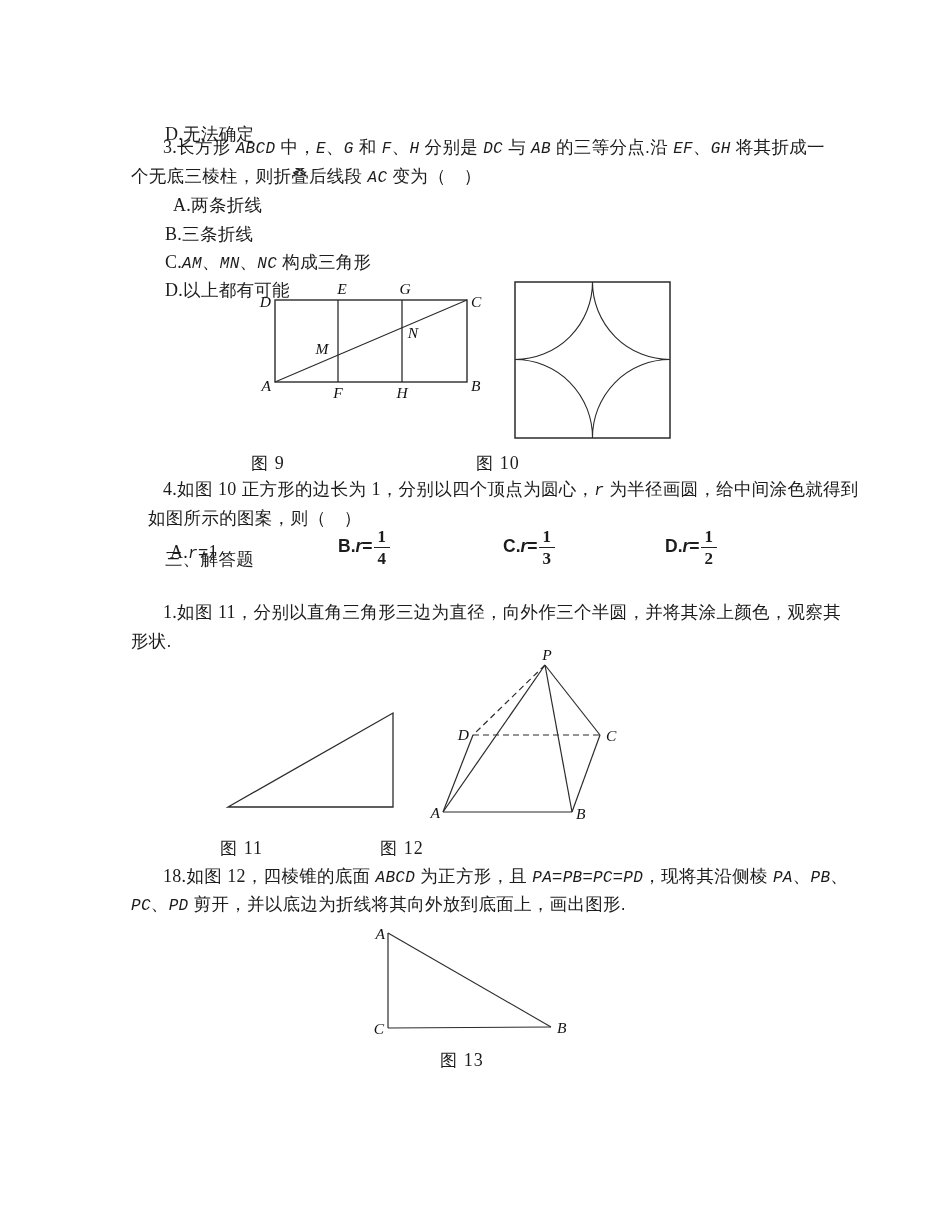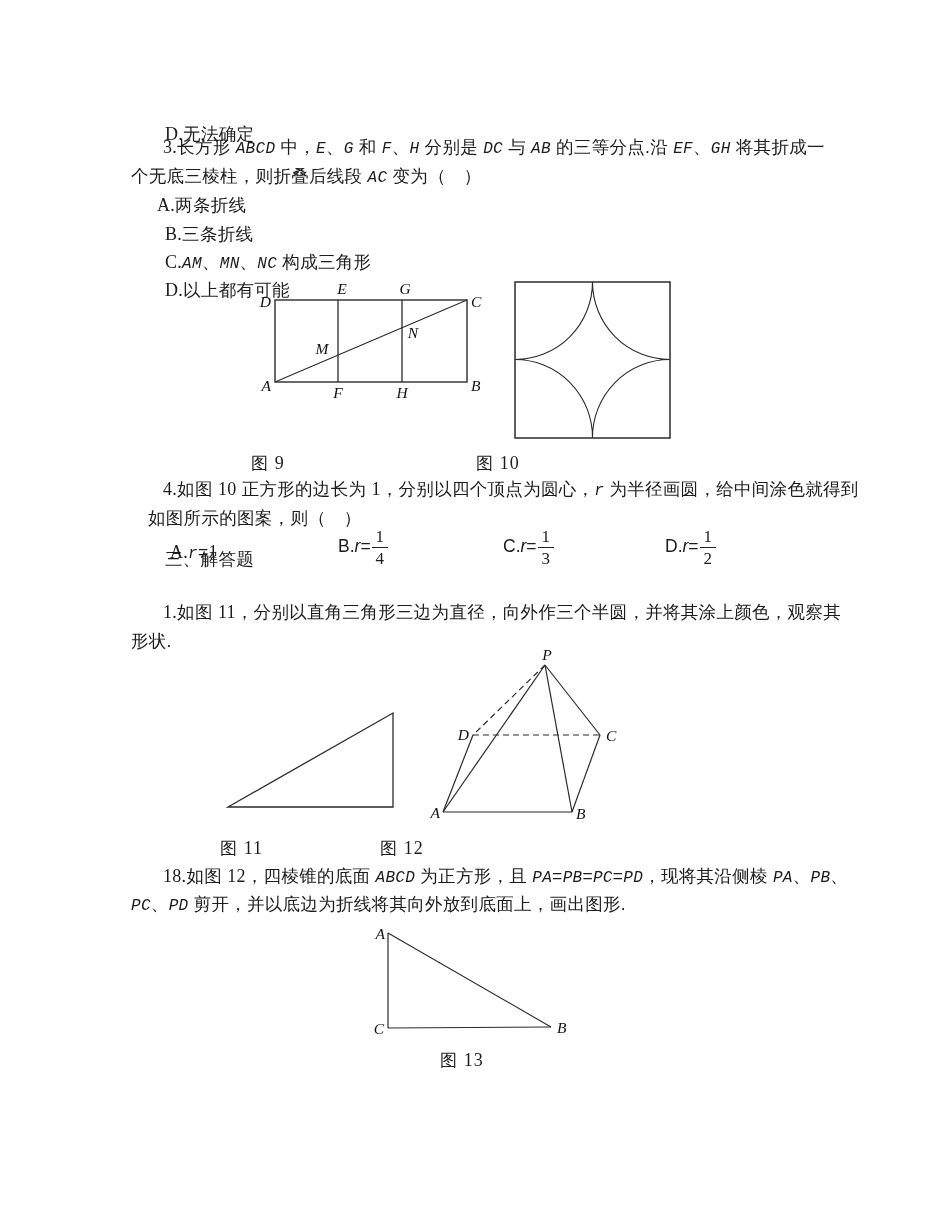--- a/index.html
+++ b/index.html
@@ -10,21 +10,21 @@
   .line{
     position:absolute;font-size:17.5px;line-height:22px;
     white-space:pre;letter-spacing:0.3px;
   }
   .line i{font-family:Liberation Mono, monospace;font-style:italic;font-size:16px;}
   .line .d{font-family:"Liberation Serif",serif;font-style:normal;font-size:18px;}
   .caption{
     position:absolute;font-size:17px;letter-spacing:1px;white-space:pre;
   }
   .caption .d{font-family:"Liberation Serif",serif;font-size:18px;}
-  .opt-frac{position:absolute;font-size:17.5px;white-space:nowrap;}
+  .opt-frac{position:absolute;font-size:17.5px;white-space:nowrap;font-weight:bold;}
   .frac{
     display:inline-flex;flex-direction:column;align-items:center;
     font-family:"Liberation Serif",serif;font-size:17px;line-height:1.12;
     vertical-align:middle;margin-left:1px;
   }
   .fnum{border-bottom:1.2px solid #222;padding:0 4px 1px 4px;}
   .fden{padding-top:1px;}
   svg{position:absolute;overflow:visible;}
   svg line, svg path, svg rect, svg polygon{stroke:#2b2b2b;fill:none;}
   svg text{
@@ -32,21 +32,21 @@
     font-size:15.5px;fill:#111;stroke:none;
   }
 </style>
 </head>
 <body>
 
 <div class="line" style="left:165px;top:123px"><span class="d">D.</span>无法确定</div>
 
 <div class="line" style="left:163px;top:136px"><span class="d">3.</span>长方形 <i>ABCD</i> 中，<i>E</i>、<i>G</i> 和 <i>F</i>、<i>H</i> 分别是 <i>DC</i> 与 <i>AB</i> 的三等分点.沿 <i>EF</i>、<i>GH</i> 将其折成一</div>
 <div class="line" style="left:131px;top:165px">个无底三棱柱，则折叠后线段 <i>AC</i> 变为（　）</div>
-<div class="line" style="left:157px;top:194px"><span class="d">A.</span>两条折线</div>
+<div class="line" style="left:173px;top:194px"><span class="d">A.</span>两条折线</div>
 <div class="line" style="left:165px;top:223px"><span class="d">B.</span>三条折线</div>
 <div class="line" style="left:165px;top:251px"><span class="d">C.</span><i>AM</i>、<i>MN</i>、<i>NC</i> 构成三角形</div>
 <div class="line" style="left:165px;top:279px"><span class="d">D.</span>以上都有可能</div>
 
 <svg style="left:238px;top:276px" width="258" height="130" viewBox="0 0 258 130">
   <rect x="37" y="24" width="192" height="82" stroke-width="1.4"></rect>
   <line x1="100" y1="24" x2="100" y2="106" stroke-width="1.3"></line>
   <line x1="164" y1="24" x2="164" y2="106" stroke-width="1.3"></line>
   <line x1="37" y1="106" x2="229" y2="24" stroke-width="1.1"></line>
   <text x="33" y="31" text-anchor="end">D</text>

